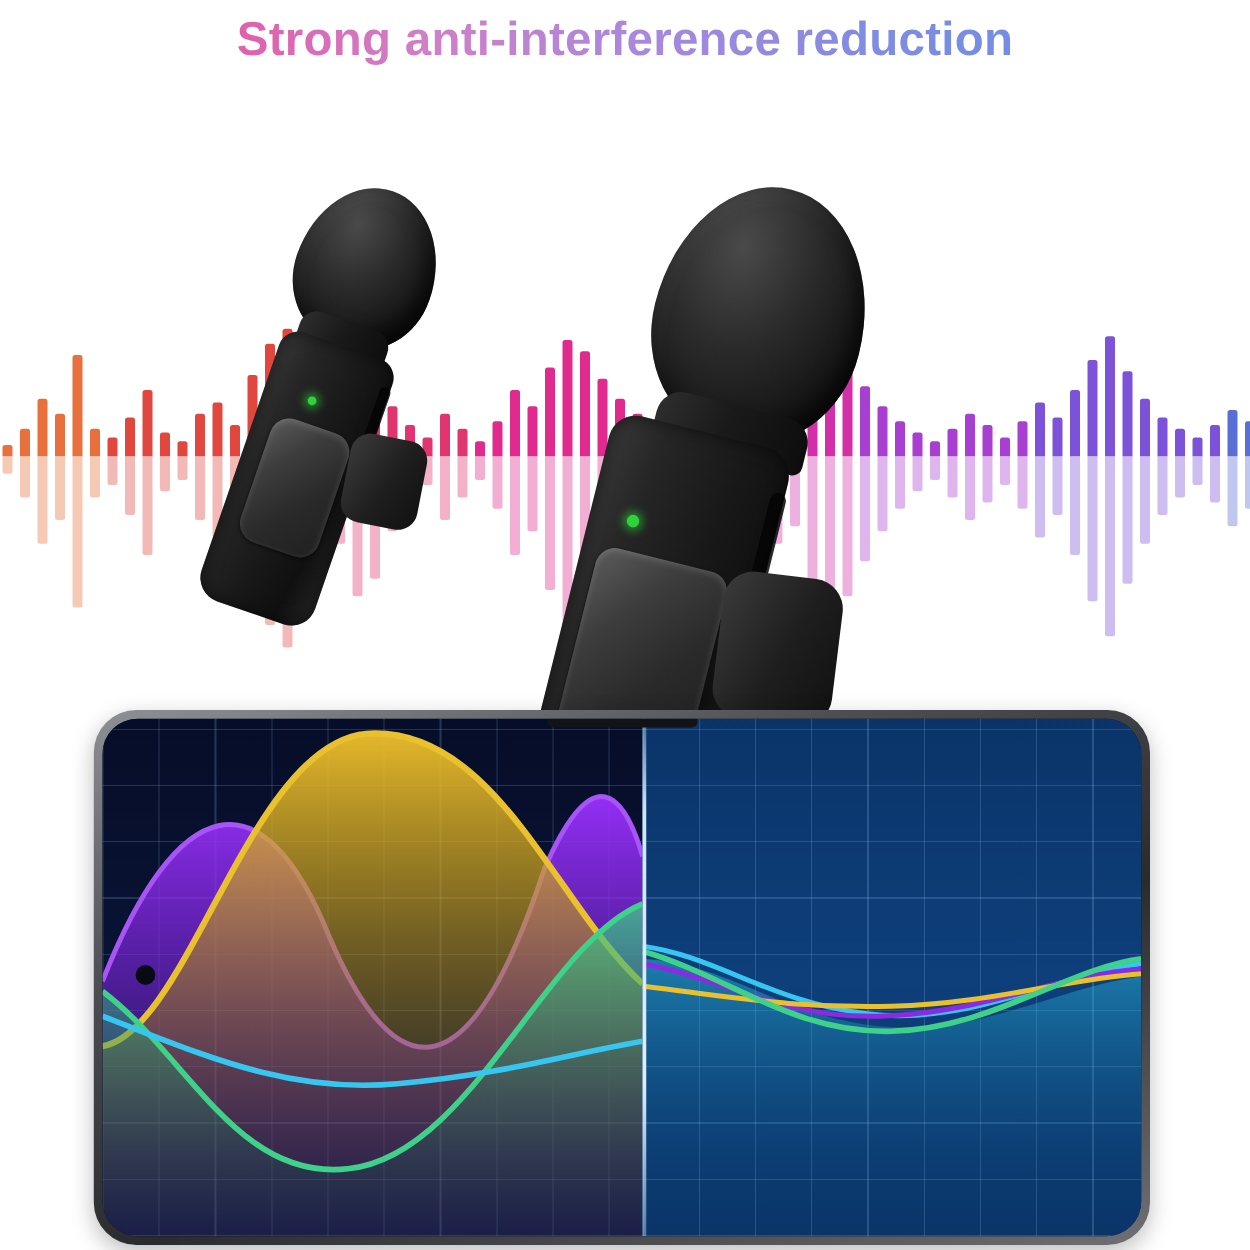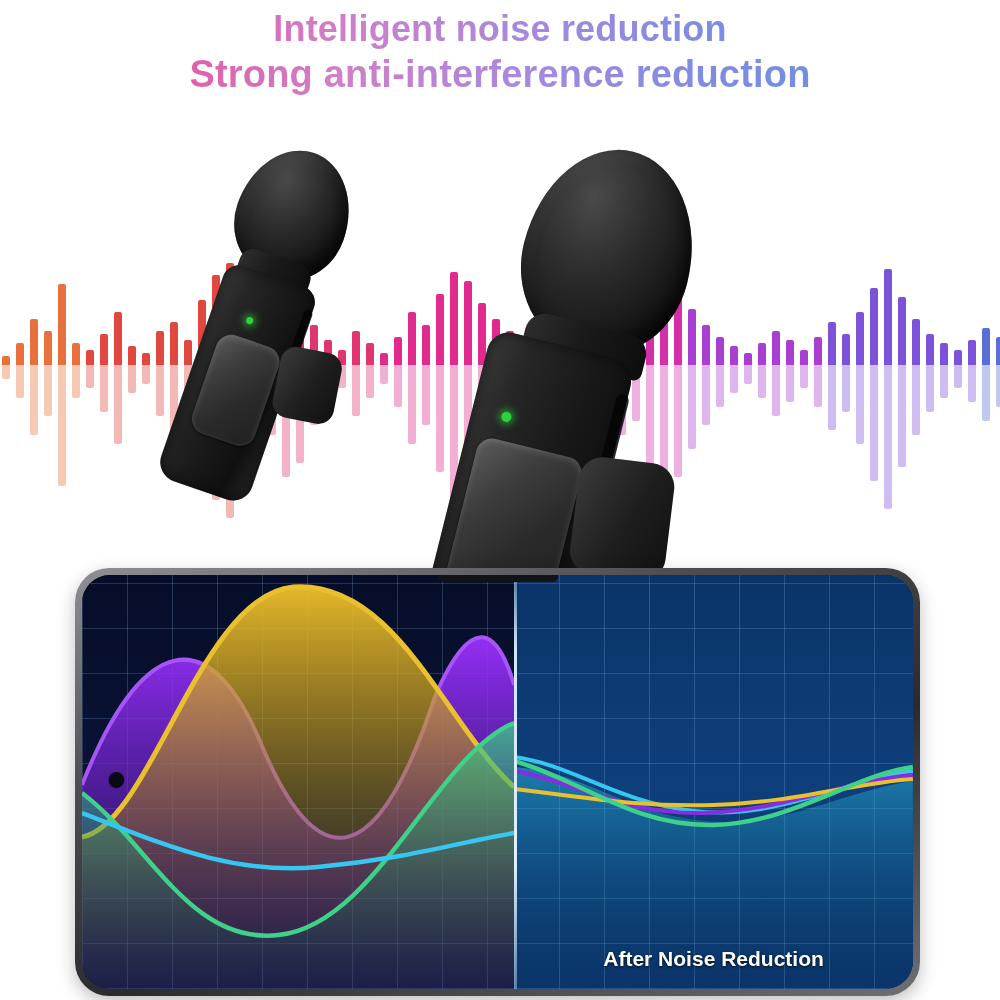--- a/index.html
+++ b/index.html
@@ -72,21 +72,20 @@
   #label-before{left:0;width:52%;text-align:center;}
   #label-after{left:52%;width:48%;text-align:center;}
   svg.waves{position:absolute;inset:0;width:100%;height:100%;}
 </style>
 </head>
 <body>
 
 <div id="stage">
 
   <div class="headline-block">
-    <div class="hl">Intelligent noise reduction</div>
     <div class="hl hl2">Strong anti-interference reduction</div>
   </div>
 
   <div id="wave-band">
       <div class="wbar" style="left: 2px; top: 150.7px; height: 23.25px; width: 8px;">
         <div class="up" style="height: 9.3px; bottom: 13.95px; background: rgb(232, 112, 60);"></div>
         <div class="dn" style="top: 9.3px; height: 13.95px; background: rgb(232, 112, 60);"></div>
       </div>
       <div class="wbar" style="left: 16px; top: 138.3px; height: 54.25px; width: 8px;">
         <div class="up" style="height: 21.7px; bottom: 32.55px; background: rgb(232, 112, 60);"></div>
@@ -438,17 +437,16 @@
           <path d="M0,182 C60,190 100,226 180,236 C260,246 330,206 400,196" fill="none" stroke="#36c6f0" stroke-width="4"></path>
           <path d="M0,196 C60,206 110,240 190,238 C270,236 330,206 400,200" fill="none" stroke="#8a2be2" stroke-width="4"></path>
           <path d="M0,214 C70,222 120,232 200,230 C280,228 340,208 400,204" fill="none" stroke="#e9c02e" stroke-width="4"></path>
           <path d="M0,186 C70,206 120,252 200,250 C280,248 340,200 400,192" fill="none" stroke="#3fd08a" stroke-width="4.5"></path>
         </svg>
       </div>
 
       <div id="divider"></div>
       <div id="notch"></div>
 
-      <div class="pane-label" id="label-after">After Noise Reduction</div>
     </div>
   </div>
 
 </div>
 
 </body></html>

